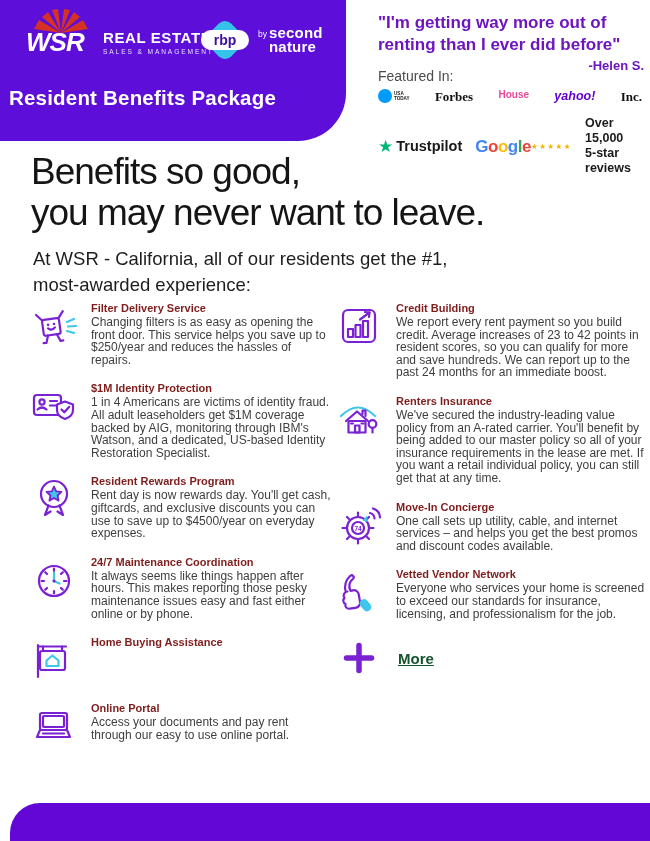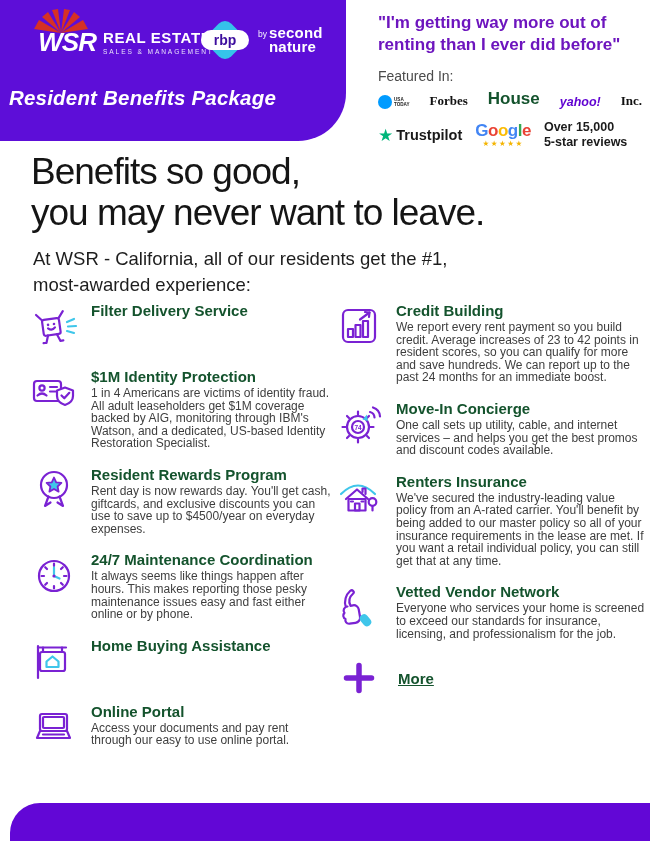--- a/index.html
+++ b/index.html
@@ -5,65 +5,65 @@
   * { margin:0; padding:0; box-sizing:border-box; }
   html,body { width:650px; height:841px; }
   body {
     position:relative; background:#ffffff; overflow:hidden;
     font-family:"Liberation Sans", sans-serif; color:#1a1a1a;
   }
   
   .header-card { position:absolute; left:0; top:0; width:346px; height:141px;
     background:#5D0ED8; border-radius:0 0 48px 0; }
   .wsr-logo { position:absolute; left:26px; top:8px; display:flex; align-items:flex-end; gap:7px; }
-  .wsr-mark { display:flex; flex-direction:column; align-items:flex-end; }
+  .wsr-mark { display:flex; flex-direction:column; align-items:flex-start; }
   .wsr-name { color:#fff; font-weight:800; font-style:italic; font-size:26px; letter-spacing:-1px; margin-top:-7px; }
   .wsr-text { padding-bottom:3px; }
   .wsr-line1 { color:#fff; font-weight:700; font-size:15px; letter-spacing:0.6px; }
   .wsr-line2 { color:#e9e2fa; font-size:6.6px; letter-spacing:1.9px; margin-top:2px; }
   .rbp-group { position:absolute; left:198px; top:13px; display:flex; align-items:center; gap:6px; }
   .sn-block { display:flex; align-items:flex-start; gap:2px; }
   .sn-by { color:#fff; font-size:8.5px; margin-top:3px; opacity:.95; }
   .sn-lines { color:#fff; font-weight:800; font-size:15px; line-height:.95; letter-spacing:.2px; }
   .rbp-title { position:absolute; left:0; top:86px; width:285px; text-align:center;
-    color:#fff; font-weight:800; font-size:20.5px; letter-spacing:.2px;font-style:italic; }
+    color:#fff; font-weight:800; font-size:20.5px; letter-spacing:.2px; }
   
   .quote { position:absolute; left:378px; top:12px; width:266px;
     color:#6D15BE; font-weight:700; font-size:17px; line-height:1.3; }
   .quote-attr { text-align:right; font-size:13px; font-weight:700; margin-top:2px; }
   
   .featured { position:absolute; left:378px; top:68px; width:264px; }
   .f-label { font-size:14px; color:#4b4b4b; }
-  .logo-row { display:flex; align-items:flex-end; justify-content:space-between; margin-top:5px; }
+  .logo-row { display:flex; align-items:flex-start; justify-content:space-between; margin-top:5px; }
   .usat { display:flex; align-items:center; gap:2px; }
   .usat-circle { width:14px; height:14px; border-radius:50%; background:#009BFF; }
   .usat-txt { font-size:4.6px; font-weight:800; color:#1a1a1a; line-height:1.1; }
   .lg-forbes { font-family:"Liberation Serif", serif; font-weight:700; font-size:13px; color:#111; }
-  .lg-house { font-weight:800; font-size:17px; color:#14532d; }
+  .lg-house { font-weight:800; font-size:10px; color:#ec4899; }
   .lg-yahoo { font-weight:800; font-style:italic; font-size:12.5px; color:#5F01D1; }
   .lg-inc { font-family:"Liberation Serif", serif; font-weight:800; font-size:13px; color:#111; }
   .trust-row { display:flex; align-items:center; gap:13px; margin-top:11px; }
   .tp { display:flex; align-items:center; gap:3px; }
   .tp-star { color:#00B67A; font-size:17px; line-height:1; }
   .tp-label { font-size:14.5px; font-weight:600; color:#191919; }
-  .google { display:flex; flex-direction:column; align-items:center; line-height:1; }
+  .google { display:flex; flex-direction:row; align-items:center; line-height:1; }
   .g-word { font-size:17px; font-weight:700; letter-spacing:-.5px; }
   .g-stars { font-size:7.5px; color:#F4B400; letter-spacing:1.5px; margin-top:1px; }
   .g1{color:#4285F4}.g2{color:#EA4335}.g3{color:#FBBC05}.g4{color:#4285F4}.g5{color:#34A853}.g6{color:#EA4335}
   .reviews { font-size:12.5px; font-weight:700; color:#1b1b1b; line-height:1.2; }
   
   .headline { position:absolute; left:31px; top:151px; font-size:37px; font-weight:400;
     color:#151515; line-height:1.12; letter-spacing:-1px; }
   .subhead { position:absolute; left:33px; top:246px; font-size:18.5px; color:#1d1d1d; line-height:1.4; }
   
   .col-left  { position:absolute; left:28px;  top:302px; width:304px; display:flex; flex-direction:column; gap:16px; }
   .col-right { position:absolute; left:333px; top:302px; width:312px; display:flex; flex-direction:column; gap:16px; }
   .benefit { display:flex; gap:11px; }
   .b-icon { flex:0 0 52px; width:52px; display:flex; justify-content:center; align-items:flex-start; }
-  .b-title { font-size:15px; font-weight:800; color:#14532d; margin-bottom:2px; }
+  .b-title { font-size:11px; font-weight:800; color:#7f1d1d; margin-bottom:2px; }
   .b-desc { font-size:12px; color:#3e3e3e; line-height:12.6px; }
   .more-row { display:flex; align-items:center; gap:13px; margin-top:4px; }
   .more-icon { flex:0 0 52px; display:flex; justify-content:center; }
   .more-label { font-size:15px; font-weight:800; color:#14532d;text-decoration:underline; }
   
   .footer-bar { position:absolute; left:10px; top:803px; width:640px; height:38px;
     background:#6207D6; border-top-left-radius:30px; }
   
   .icsvg * { fill:none; stroke:#7A22D3; stroke-width:2.2; stroke-linecap:round; stroke-linejoin:round; }
   .icsvg .cyan { stroke:#3FC6EA; }
@@ -113,20 +113,21 @@
       </div>
     </div>
   </div>
 
   <div class="rbp-title">Resident Benefits Package</div>
 </div>
 
 <div class="quote">
   <div>"I'm getting way more out of</div>
   <div>renting than I ever did before"</div>
+  <div class="quote-attr">-Helen S.</div>
 </div>
 
 <div class="featured">
   <div class="f-label">Featured In:</div>
   <div class="logo-row">
     <div class="usat">
       <div class="usat-circle"></div>
       <div class="usat-txt">
         <div>USA</div>
         <div>TODAY</div>
@@ -177,20 +178,21 @@
           <circle class="fillp" cx="25.5" cy="22.5" r="1.3"></circle>
           <path d="M19 26 Q22.5 29.5 26 26"></path>
           <path d="M18 33 L15.5 40 M15.5 40 L12.5 40"></path>
           <path d="M27 33 L29.5 40 M29.5 40 L32.5 40"></path>
         </g>
         <path class="cyan" d="M38 20 L45 17 M39 24.5 L47 24 M38 29 L45 31"></path>
       </svg>
     </div>
     <div class="b-text">
       <div class="b-title">Filter Delivery Service</div>
+      <div class="b-desc">Changing filters is as easy as opening the front door. This service helps you save up to $250/year and reduces the hassles of repairs.</div>
     </div>
   </div>
 
   <div class="benefit">
     <div class="b-icon">
       <svg class="icsvg" width="50" height="50" viewBox="0 0 50 50">
         <rect x="5" y="13" width="27" height="20" rx="3"></rect>
         <circle cx="13" cy="20" r="2.6"></circle>
         <path d="M8.5 27.5 Q13 23.5 17.5 27.5"></path>
         <path d="M21 19 H28"></path>
@@ -276,37 +278,20 @@
         <rect x="14" y="27" width="5" height="8"></rect>
         <rect x="21.5" y="23" width="5" height="12"></rect>
         <rect x="29" y="19" width="5" height="16"></rect>
         <path d="M26 17.5 L35.5 10.5"></path>
         <path d="M31 10 L35.5 10.5 L35 15"></path>
       </svg>
     </div>
     <div class="b-text">
       <div class="b-title">Credit Building</div>
       <div class="b-desc">We report every rent payment so you build credit. Average increases of 23 to 42 points in resident scores, so you can qualify for more and save hundreds. We can report up to the past 24 months for an immediate boost.</div>
-    </div>
-  </div>
-
-  <div class="benefit">
-    <div class="b-icon">
-      <svg class="icsvg" width="50" height="50" viewBox="0 0 50 50">
-        <path d="M24 11.5 V14.5 M35 16 L33 18 M39.5 27 H36.5 M35 38 L33 36 M24 42.5 V39.5 M13 38 L15 36 M8.5 27 H11.5 M13 16 L15 18"></path>
-        <circle cx="24" cy="27" r="11"></circle>
-        <circle cx="24" cy="27" r="6"></circle>
-        <text class="dialt" x="24" y="29.5">74</text>
-        <path class="fillc" d="M28.5 19.5 L33 14.5 L33.8 21 Z"></path>
-        <path d="M36 12 a6 6 0 0 1 4.5 5.5 M39 7.5 a10 10 0 0 1 7 9"></path>
-      </svg>
-    </div>
-    <div class="b-text">
-      <div class="b-title">Move-In Concierge</div>
-      <div class="b-desc">One call sets up utility, cable, and internet services – and helps you get the best promos and discount codes available.</div>
     </div>
   </div>
 
   <div class="benefit">
     <div class="b-icon">
       <svg class="icsvg" width="50" height="50" viewBox="0 0 50 50">
         <path class="cyan" d="M7 21 Q24 4 41 21"></path>
         <path d="M12 26 L23 16.5 L34 26"></path>
         <path d="M28.5 19 V15.5 H31.5 V21"></path>
         <rect x="14.5" y="26" width="17" height="11.5"></rect>
@@ -318,20 +303,37 @@
     </div>
     <div class="b-text">
       <div class="b-title">Renters Insurance</div>
       <div class="b-desc">We've secured the industry-leading value policy from an A-rated carrier. You'll benefit by being added to our master policy so all of your insurance requirements in the lease are met. If you want a retail individual policy, you can still get that at any time.</div>
     </div>
   </div>
 
   <div class="benefit">
     <div class="b-icon">
       <svg class="icsvg" width="50" height="50" viewBox="0 0 50 50">
+        <path d="M24 11.5 V14.5 M35 16 L33 18 M39.5 27 H36.5 M35 38 L33 36 M24 42.5 V39.5 M13 38 L15 36 M8.5 27 H11.5 M13 16 L15 18"></path>
+        <circle cx="24" cy="27" r="11"></circle>
+        <circle cx="24" cy="27" r="6"></circle>
+        <text class="dialt" x="24" y="29.5">74</text>
+        <path class="fillc" d="M28.5 19.5 L33 14.5 L33.8 21 Z"></path>
+        <path d="M36 12 a6 6 0 0 1 4.5 5.5 M39 7.5 a10 10 0 0 1 7 9"></path>
+      </svg>
+    </div>
+    <div class="b-text">
+      <div class="b-title">Move-In Concierge</div>
+      <div class="b-desc">One call sets up utility, cable, and internet services – and helps you get the best promos and discount codes available.</div>
+    </div>
+  </div>
+
+  <div class="benefit">
+    <div class="b-icon">
+      <svg class="icsvg" width="50" height="50" viewBox="0 0 50 50">
         <path d="M13.5 23.5 C10 24 8.5 27.5 10.5 30 C8.5 31.5 9 35 11.5 36 C10.8 38.5 12.5 41 15.5 40.7 L21.5 39.8 C24.5 39.3 26.5 36.8 26 33.8 L24.7 26.2 C24.2 23.5 21.7 21.8 19 22.3 L16.5 22.8 C14.2 18.2 15.8 13.5 19.2 10.5 C20.8 8.8 18.5 6.2 16.3 7.8 C11.8 11.8 9.8 18.2 11.8 24"></path>
         <rect class="fillc" x="27" y="31" width="8.5" height="13" rx="4" transform="rotate(-38 31 37)"></rect>
       </svg>
     </div>
     <div class="b-text">
       <div class="b-title">Vetted Vendor Network</div>
       <div class="b-desc">Everyone who services your home is screened to exceed our standards for insurance, licensing, and professionalism for the job.</div>
     </div>
   </div>
 

